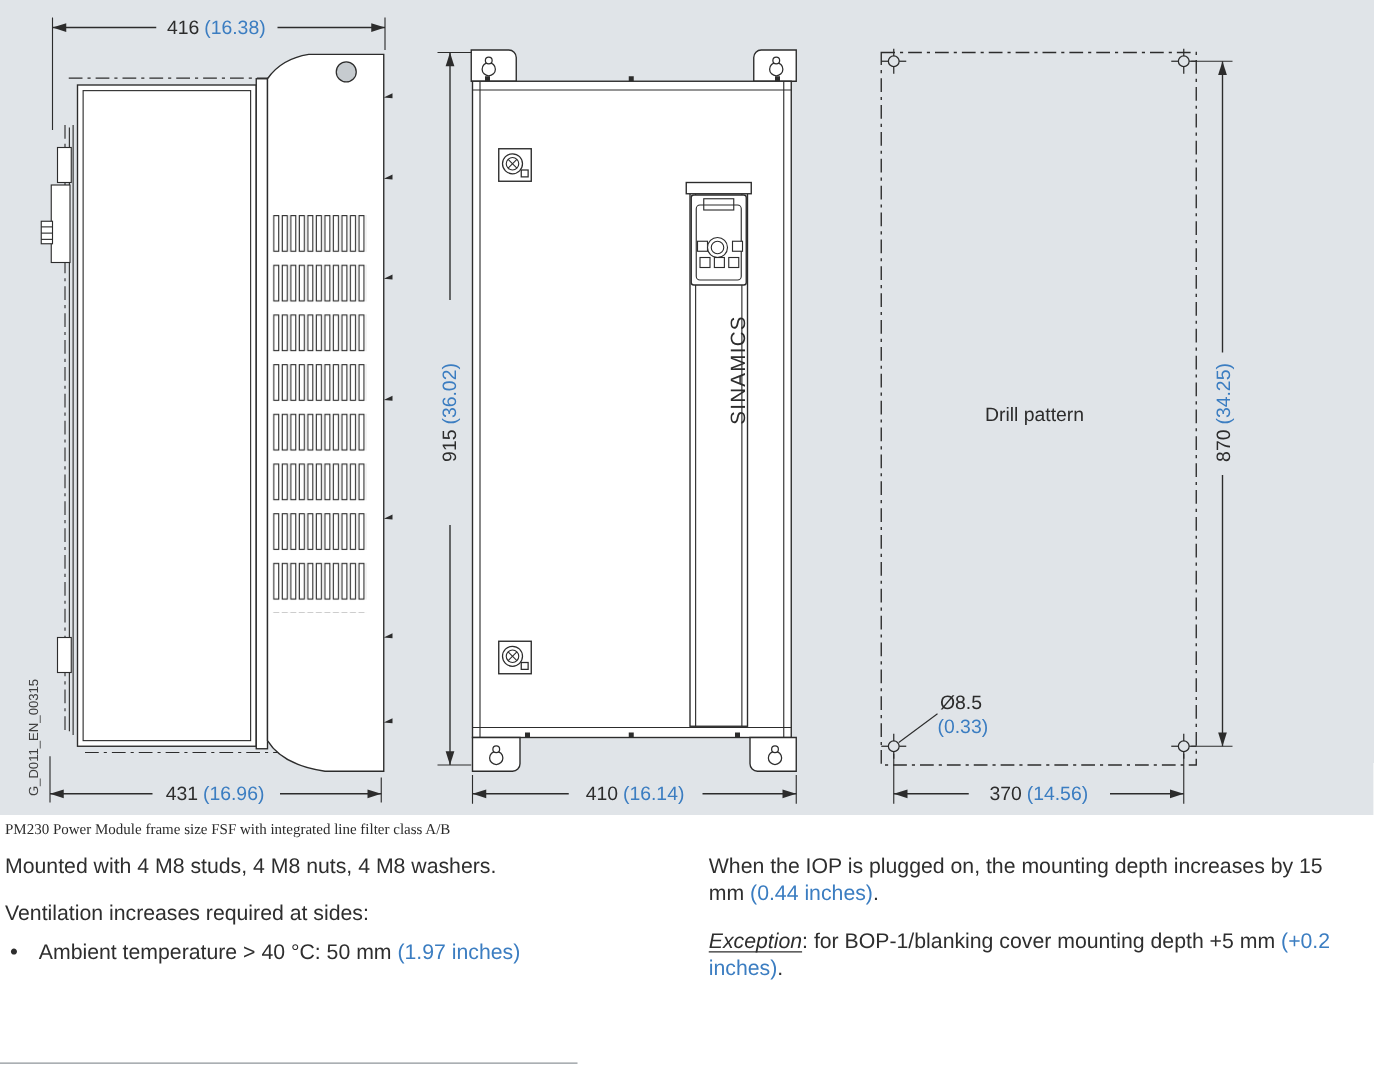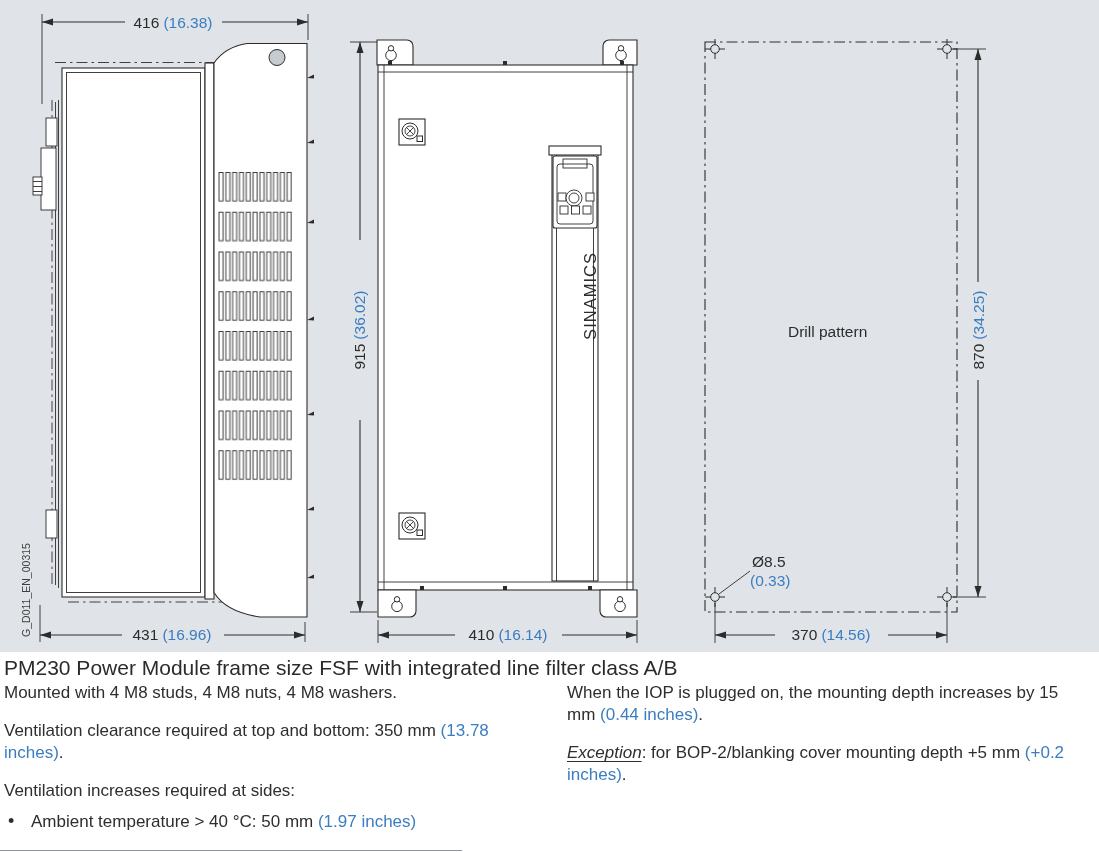--- a/index.html
+++ b/index.html
@@ -11,21 +11,21 @@
   .sf{stroke:#2c2c2c;fill:#ffffff;stroke-width:1.1;}
   .thin{stroke-width:.9;}
   .dd{stroke-dasharray:11 4 2.5 4;}
   .ink{fill:#2c2c2c;stroke:none;}
   .dimtxt{font-family:"Liberation Sans",sans-serif;font-size:15.5px;fill:#2c2c2c;}
   .blue{fill:#3b7dc1;}
   .lbl{font-family:"Liberation Sans",sans-serif;font-size:15.5px;fill:#2c2c2c;}
   .figid{font-family:"Liberation Sans",sans-serif;font-size:10.5px;fill:#3f3f3f;}
   .brand{font-family:"Liberation Sans",sans-serif;font-size:16.5px;letter-spacing:1px;fill:#2c2c2c;}
   
-  .caption{position:absolute;left:4px;top:656px;font-size:21px;color:#2b2b2b;}
+  .caption{position:absolute;left:4px;top:656px;font-size:12px;color:#2b2b2b;font-family:Liberation Serif, serif;}
   .coltext{position:absolute;top:682px;font-size:17px;line-height:1.3;color:#2e2e2e;}
   .col-left{left:4px;width:500px;}
   .col-right{left:567px;width:508px;}
   .coltext p{margin:0 0 16px 0;}
   .coltext p.tight{margin-bottom:9px;}
   .coltext p.alldims{margin-top:40px;}
   .bl{color:#3b7dc1;}
   .u{text-decoration:underline;text-underline-offset:3px;font-style:italic;}
   ul.dots{list-style:none;margin:0;padding:0;}
   ul.dots li{position:relative;padding-left:27px;margin-bottom:6px;}
@@ -229,27 +229,26 @@
     <text class="dimtxt" x="831" y="640" text-anchor="middle"><tspan>370</tspan><tspan class="blue" dx="4">(14.56)</tspan></text>
   </g>
 
   <text class="figid" transform="translate(30,590) rotate(-90)" text-anchor="middle">G_D011_EN_00315</text>
 </svg>
 
 <div class="caption">PM230 Power Module frame size FSF with integrated line filter class A/B</div>
 
 <div class="coltext col-left">
   <p><span>Mounted with 4 M8 studs, 4 M8 nuts, 4 M8 washers.</span></p>
-  <p><span>Ventilation clearance required at top and bottom: 350 mm </span><span class="bl">(13.78 inches)</span><span>.</span></p>
   <p class="tight"><span>Ventilation increases required at sides:</span></p>
   <ul class="dots">
     <li><span>Ambient temperature &gt; 40 °C: 50 mm </span><span class="bl">(1.97 inches)</span></li>
   </ul>
 </div>
 
 <div class="coltext col-right">
   <p><span>When the IOP is plugged on, the mounting depth increases by 15 mm </span><span class="bl">(0.44 inches)</span><span>.</span></p>
-  <p><span class="u">Exception</span><span>: for BOP-2/blanking cover mounting depth +5 mm </span><span class="bl">(+0.2 inches)</span><span>.</span></p>
+  <p><span class="u">Exception</span><span>: for BOP-1/blanking cover mounting depth +5 mm </span><span class="bl">(+0.2 inches)</span><span>.</span></p>
 </div>
 
 <div class="bottom-rule"></div>
 
 </div>
 
 </body></html>

